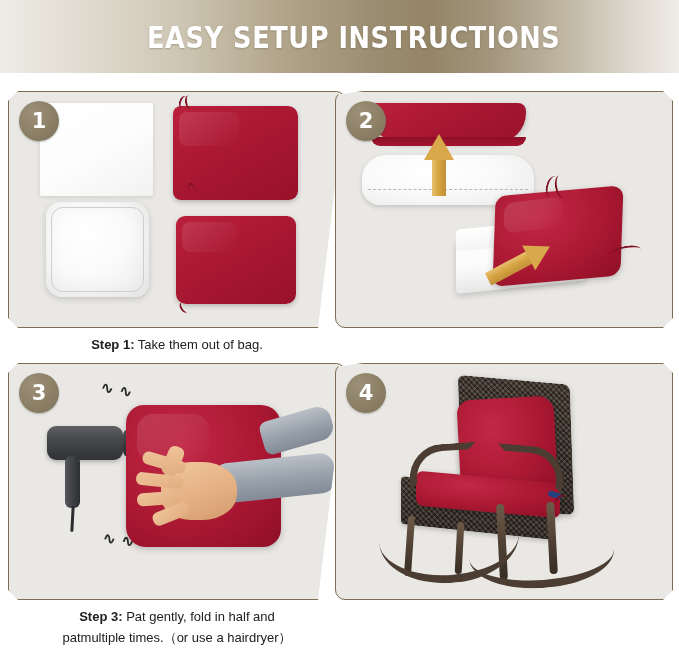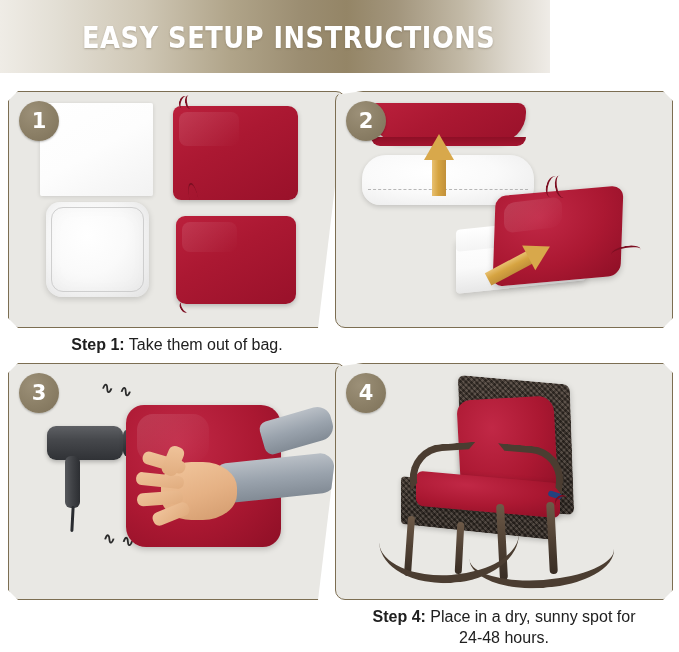--- a/index.html
+++ b/index.html
@@ -6,21 +6,21 @@
   html, body {
     width: 679px; height: 652px;
     background: #ffffff;
     font-family: "Liberation Sans", sans-serif;
     overflow: hidden;
   }
   .page { position: relative; width: 679px; height: 652px; background:#fff; }
 
   
   .header {
-    position: absolute; left:0; top:0; width:550px; height:73px;
+    position: absolute; left:0; top:0; width:679px; height:73px;
     background: linear-gradient(90deg,
        #efece6 0%,
        #e3dfd5 10%,
        #cfc7b5 26%,
        #b0a489 42%,
        #9b8d71 55%,
        #948566 63%,
        #a2957c 72%,
        #c2b9a6 84%,
        #ded9cf 93%,
@@ -74,21 +74,21 @@
     display:flex; align-items:center; justify-content:center;
     box-shadow: 0 1px 2px rgba(0,0,0,0.25);
     z-index:14;
     font-family:"DejaVu Sans", sans-serif;
   }
 
   
   .caption {
     position:absolute; left:0; top:243px; width:100%;
     text-align:center;
-    font-size:16px; color:#202020;
+    font-size:13px; color:#202020;
     line-height:21px;
     font-family:"Liberation Sans", sans-serif;
   }
   .caption b { font-weight:bold; }
   .caption .txt { font-weight:normal; }
 
   
   .white-sheet {
     position:absolute;
     background: linear-gradient(150deg,#ffffff 0%, #fdfdfd 50%, #f2f2f2 100%);
@@ -317,20 +317,24 @@
 
           <div class="skin" style="left:152px; top:98px; width:76px; height:58px;"></div>
           <div class="finger" style="left:133px; top:92px; width:44px; height:13px; transform:rotate(16deg);"></div>
           <div class="finger" style="left:127px; top:110px; width:48px; height:13px; transform:rotate(6deg);"></div>
           <div class="finger" style="left:128px; top:128px; width:46px; height:13px; transform:rotate(-4deg);"></div>
           <div class="finger" style="left:143px; top:143px; width:38px; height:14px; transform:rotate(-22deg);"></div>
           <div class="finger" style="left:156px; top:82px; width:16px; height:30px; transform:rotate(22deg);"></div>
         </div>
         <div class="badge">3</div>
       </div>
+      <div class="caption">
+        <div><b>Step 3:</b><span class="txt"> Pat gently, fold in half and</span></div>
+        <div class="txt">patmultiple times.（or use a hairdryer）</div>
+      </div>
     </div>
 
     <div class="cell cell-4">
       <div class="panel slant-left">
         <div class="panel-inner">
 
           <div class="wicker" style="left:124px; top:16px; width:112px; height:130px;
                       border-radius:7px; transform: skewY(7deg) rotate(-2deg);
                       box-shadow:0 2px 6px rgba(0,0,0,0.22);"></div>
 
@@ -361,20 +365,16 @@
 
           <div style="position:absolute; left:44px; top:163px; width:140px; height:56px;
                       border-bottom:8px solid #4b3d31; border-radius:0 0 62% 62%/0 0 100% 100%;
                       transform: rotate(-4deg);"></div>
           <div style="position:absolute; left:134px; top:182px; width:145px; height:42px;
                       border-bottom:8px solid #4b3d31; border-radius:0 0 62% 62%/0 0 100% 100%;
                       transform: rotate(-4deg);"></div>
         </div>
         <div class="badge">4</div>
       </div>
-      <div class="caption">
-        <div><b>Step 4:</b><span class="txt"> Place in a dry, sunny spot for</span></div>
-        <div class="txt">24-48 hours.</div>
-      </div>
     </div>
 
   </div>
 </div>
 
 </body></html>

